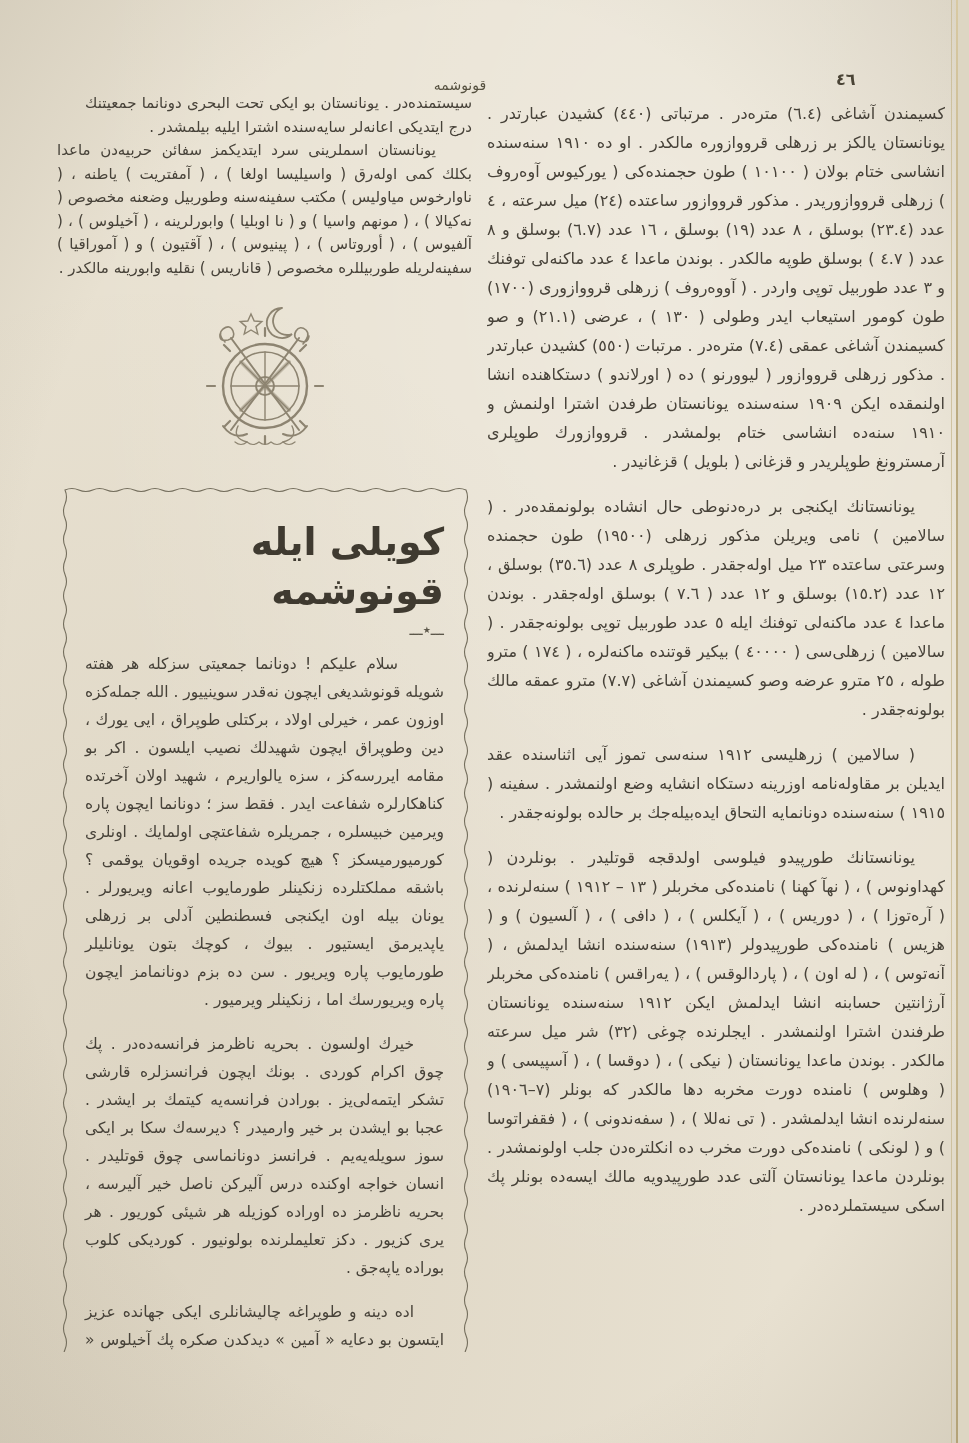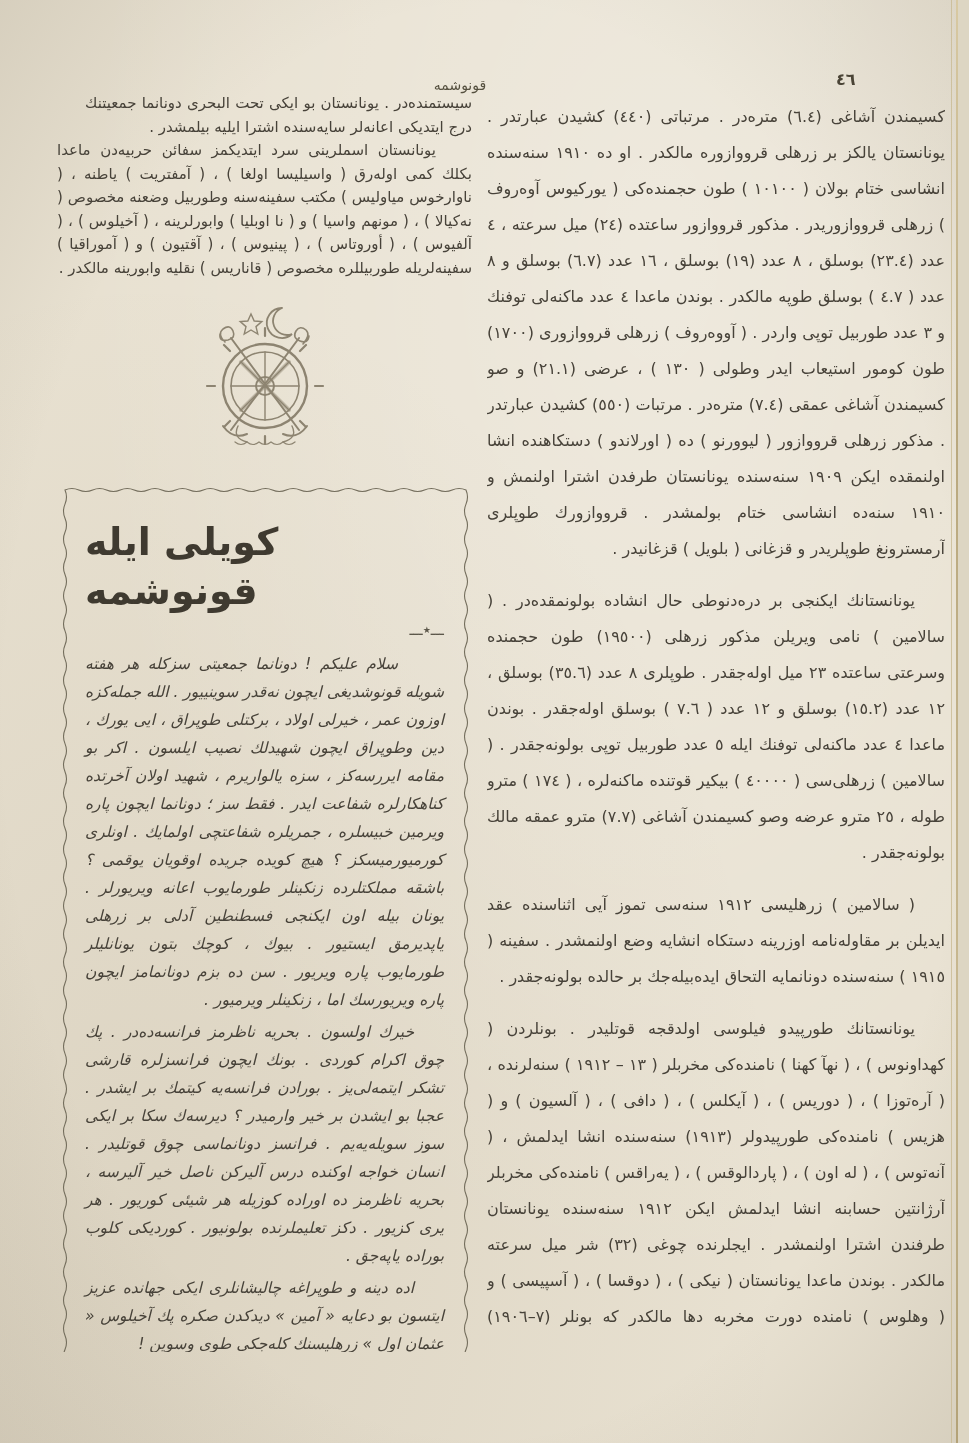--- a/index.html
+++ b/index.html
@@ -32,21 +32,21 @@
   .page-number{
     position:absolute;top:70px;left:836px;
     font-size:16px;font-weight:bold;color:#4a4436;
   }
 
   .col{direction:rtl;text-align:justify;}
   .col p{margin:0;}
 
   .col-right{
     position:absolute;top:99px;left:487px;width:458px;height:1232px;
-    font-size:16px;line-height:36px;overflow:hidden;
+    font-size:16px;line-height:29px;overflow:hidden;
   }
   .col-right p{text-indent:30px;margin-top:16px;}
   .col-right p.cont{text-indent:0;margin-top:0;}
 
   .col-left{
     position:absolute;top:92px;left:57px;width:415px;height:1260px;overflow:hidden;
     font-size:15px;line-height:23.5px;
   }
   .col-left .lead p{margin:0;text-indent:36px;}
   .col-left .lead p.cont{text-indent:0;margin-left:28px;}
@@ -55,28 +55,28 @@
   .emblem-wrap svg{display:block;}
 
   .story-box{
     position:relative;
     margin:34px 2px 0 4px;
     padding:16px 26px 6px 24px;
     min-height:752px;
   }
   .wavy-border{position:absolute;inset:0;pointer-events:none;}
   .story-title{
-    text-align:left;font-size:38px;font-weight:bold;color:#3f3a30;
+    text-align:right;font-size:38px;font-weight:bold;color:#3f3a30;
     margin:16px 0 2px;line-height:1.3;
   }
   .story-divider{text-align:right;font-size:15px;color:#5c574a;letter-spacing:1px;margin-bottom:8px;}
   .story-text p{
-    font-size:15.5px;line-height:28px;margin:4px 0 0;text-indent:46px;font-style:italic;
+    font-size:15.5px;line-height:28px;margin:4px 0 0;text-indent:46px;
   }
-  .story-text p.p2, .story-text p.p3{text-indent:30px;margin-top:4px;}
+  .story-text p.p2, .story-text p.p3{text-indent:30px;margin-top:16px;}
 </style>
 </head>
 <body>
 
 <div class="page">
 
   <div class="edge-line-b"></div>
   <div class="edge-line-a"></div>
   <div class="edge-strip"></div>
 

